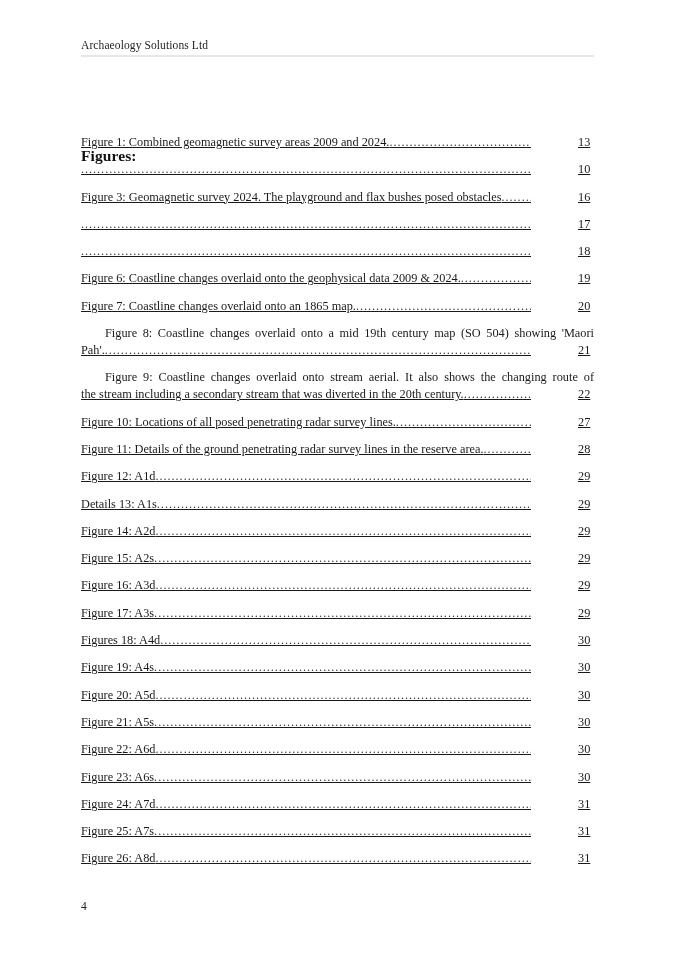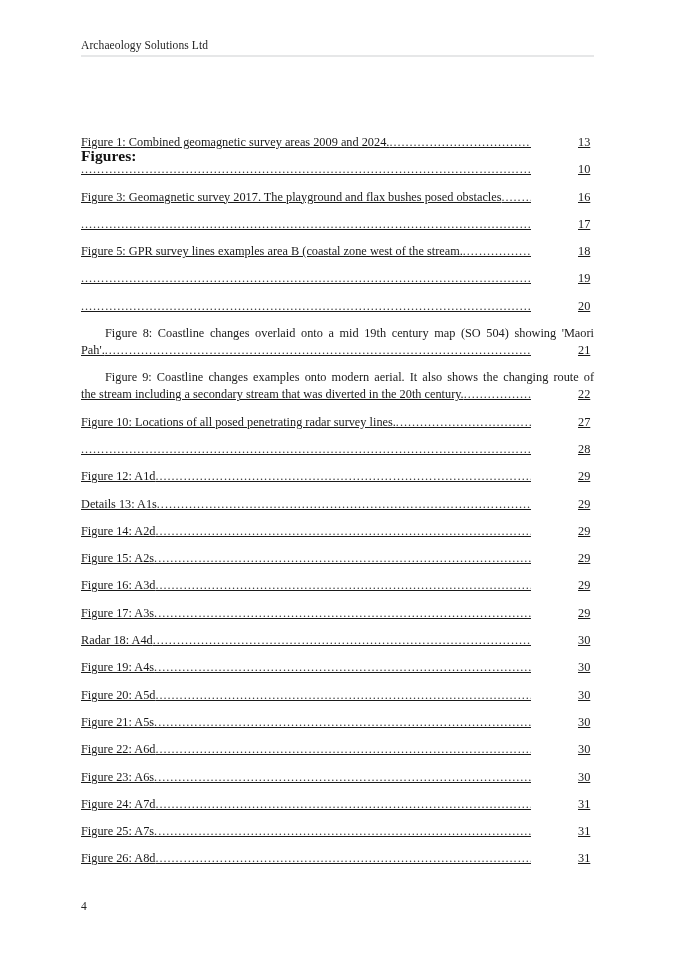--- a/index.html
+++ b/index.html
@@ -149,75 +149,77 @@
         </div>
       </div>
       <div class="toc-entry">
         <div class="lead-row">
           <span class="lead-fill">....................................................................................................................................................................................................................................................................</span>
           <span class="lead-page">10</span>
         </div>
       </div>
       <div class="toc-entry">
         <div class="lead-row">
-          <span class="lead-text">Figure 3: Geomagnetic survey 2017. The playground and flax bushes posed obstacles</span>
+          <span class="lead-text">Figure 3: Geomagnetic survey 2024. The playground and flax bushes posed obstacles</span>
           <span class="lead-fill">....................................................................................................................................................................................................................................................................</span>
           <span class="lead-page">16</span>
         </div>
       </div>
       <div class="toc-entry">
         <div class="lead-row">
           <span class="lead-fill">....................................................................................................................................................................................................................................................................</span>
           <span class="lead-page">17</span>
         </div>
       </div>
       <div class="toc-entry">
         <div class="lead-row">
-          <span class="lead-text">Figure 5: GPR survey lines examples area B (coastal zone west of the stream.</span>
           <span class="lead-fill">....................................................................................................................................................................................................................................................................</span>
           <span class="lead-page">18</span>
         </div>
       </div>
       <div class="toc-entry">
         <div class="lead-row">
+          <span class="lead-text">Figure 6: Coastline changes overlaid onto the geophysical data 2009 &amp; 2024. </span>
           <span class="lead-fill">....................................................................................................................................................................................................................................................................</span>
           <span class="lead-page">19</span>
         </div>
       </div>
       <div class="toc-entry">
         <div class="lead-row">
+          <span class="lead-text">Figure 7: Coastline changes overlaid onto an 1865 map.</span>
           <span class="lead-fill">....................................................................................................................................................................................................................................................................</span>
           <span class="lead-page">20</span>
         </div>
       </div>
       <div class="toc-entry two-line">
         <div class="wrap-first">Figure 8: Coastline changes overlaid onto a mid 19th century map (SO 504) showing 'Maori</div>
         <div class="lead-row">
           <span class="lead-text">Pah'. </span>
           <span class="lead-fill">....................................................................................................................................................................................................................................................................</span>
           <span class="lead-page">21</span>
         </div>
       </div>
       <div class="toc-entry two-line">
-        <div class="wrap-first">Figure 9: Coastline changes examples onto modern aerial. It also shows the changing route of</div>
+        <div class="wrap-first">Figure 9: Coastline changes overlaid onto stream aerial. It also shows the changing route of</div>
         <div class="lead-row">
           <span class="lead-text">the stream including a secondary stream that was diverted in the 20th century. </span>
           <span class="lead-fill">....................................................................................................................................................................................................................................................................</span>
           <span class="lead-page">22</span>
         </div>
       </div>
       <div class="toc-entry">
         <div class="lead-row">
           <span class="lead-text">Figure 10: Locations of all posed penetrating radar survey lines.</span>
           <span class="lead-fill">....................................................................................................................................................................................................................................................................</span>
           <span class="lead-page">27</span>
         </div>
       </div>
       <div class="toc-entry">
         <div class="lead-row">
+          <span class="lead-text">Figure 11: Details of the ground penetrating radar survey lines in the reserve area. </span>
           <span class="lead-fill">....................................................................................................................................................................................................................................................................</span>
           <span class="lead-page">28</span>
         </div>
       </div>
       <div class="toc-entry">
         <div class="lead-row">
           <span class="lead-text">Figure 12: A1d</span>
           <span class="lead-fill">....................................................................................................................................................................................................................................................................</span>
           <span class="lead-page">29</span>
         </div>
@@ -252,21 +254,21 @@
       </div>
       <div class="toc-entry">
         <div class="lead-row">
           <span class="lead-text">Figure 17: A3s </span>
           <span class="lead-fill">....................................................................................................................................................................................................................................................................</span>
           <span class="lead-page">29</span>
         </div>
       </div>
       <div class="toc-entry">
         <div class="lead-row">
-          <span class="lead-text">Radar 18: A4d</span>
+          <span class="lead-text">Figures 18: A4d</span>
           <span class="lead-fill">....................................................................................................................................................................................................................................................................</span>
           <span class="lead-page">30</span>
         </div>
       </div>
       <div class="toc-entry">
         <div class="lead-row">
           <span class="lead-text">Figure 19: A4s </span>
           <span class="lead-fill">....................................................................................................................................................................................................................................................................</span>
           <span class="lead-page">30</span>
         </div>

